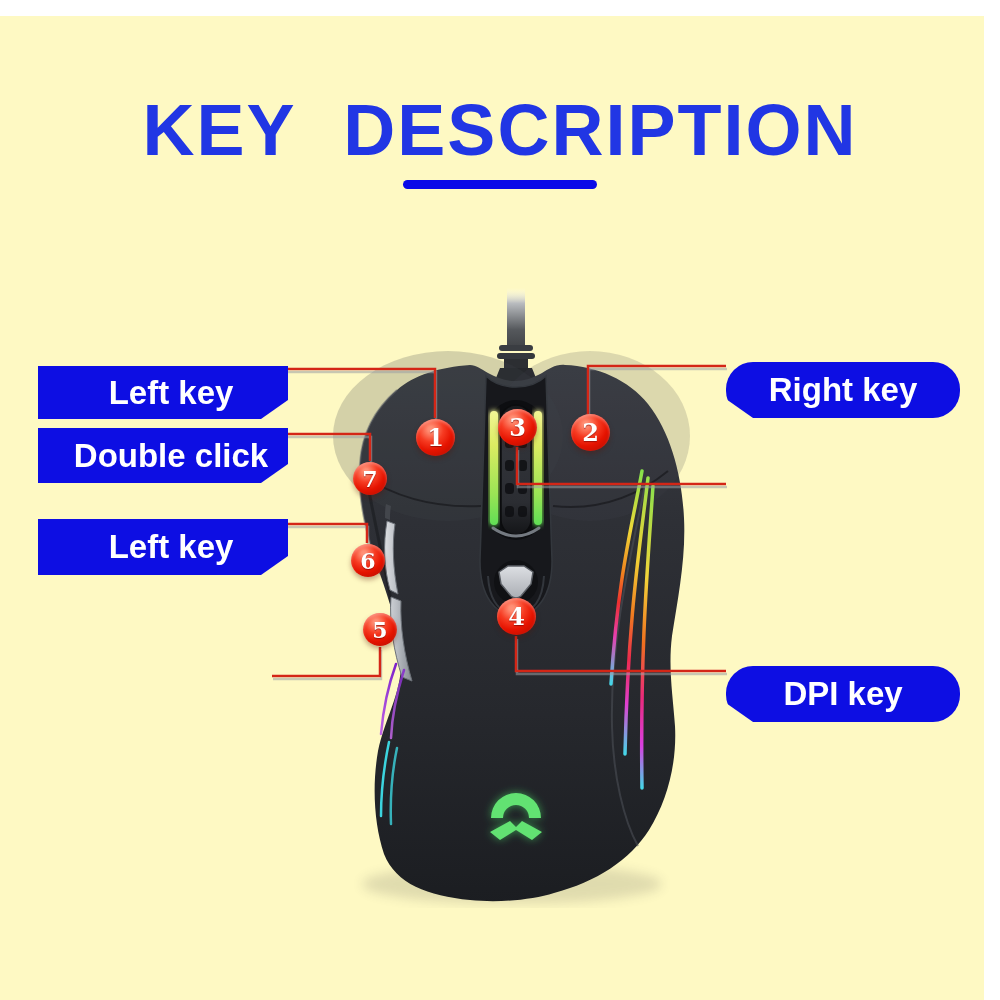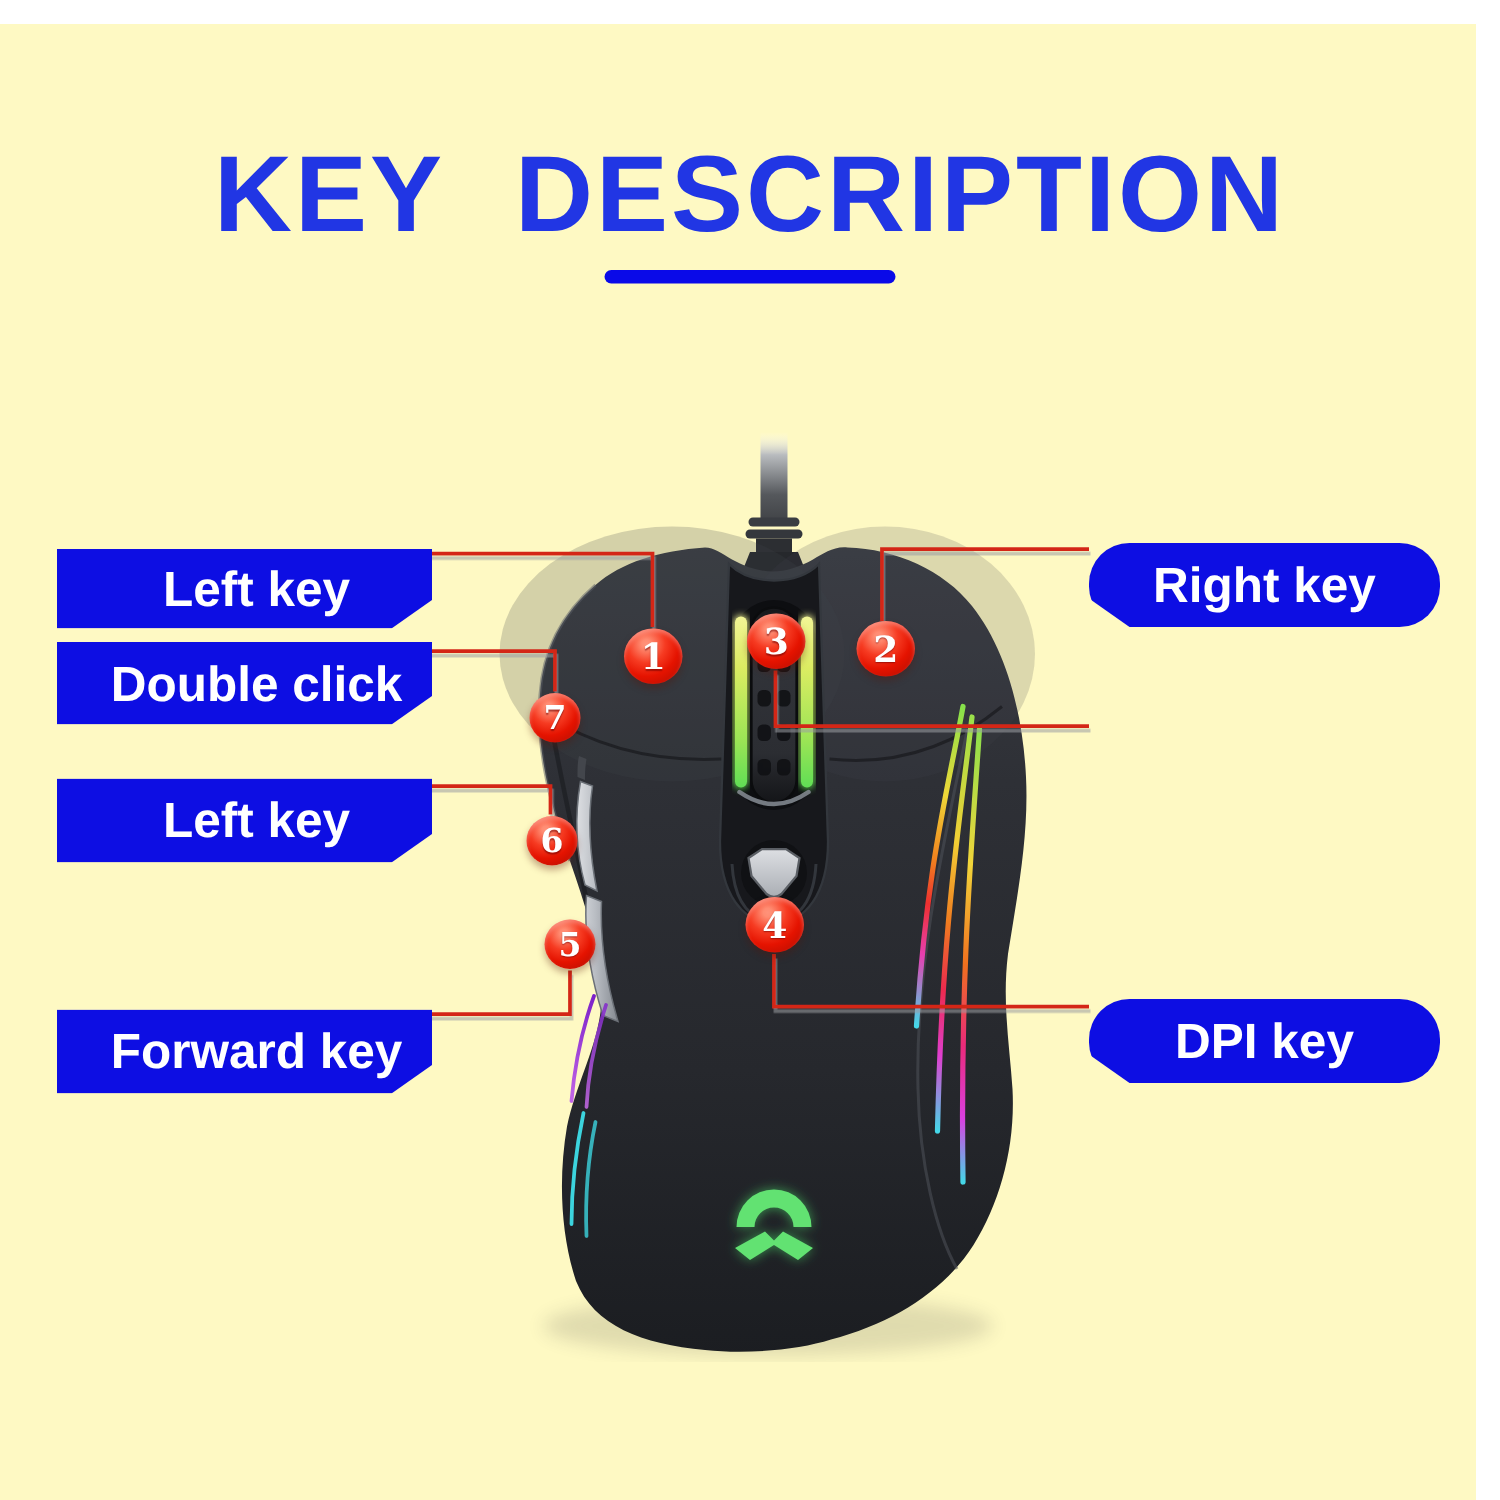--- a/index.html
+++ b/index.html
@@ -228,23 +228,20 @@
 
   <div class="label-box b-left cut-br b-leftkey">
     <span>Left key</span>
   </div>
   <div class="label-box b-left cut-br b-doubleclick">
     <span>Double click</span>
   </div>
   <div class="label-box b-left cut-br b-backkey">
     <span>Left key</span>
   </div>
-  <div class="label-box b-left cut-br b-forwardkey">
-    <span>Forward key</span>
-  </div>
   <div class="label-box b-right cut-bl b-rightkey">
     <span>Right key</span>
   </div>
   <div class="label-box b-right cut-bl b-dpikey">
     <span>DPI key</span>
   </div>
 
   <div class="marker big m1">1</div>
   <div class="marker big m2">2</div>
   <div class="marker big m3">3</div>

